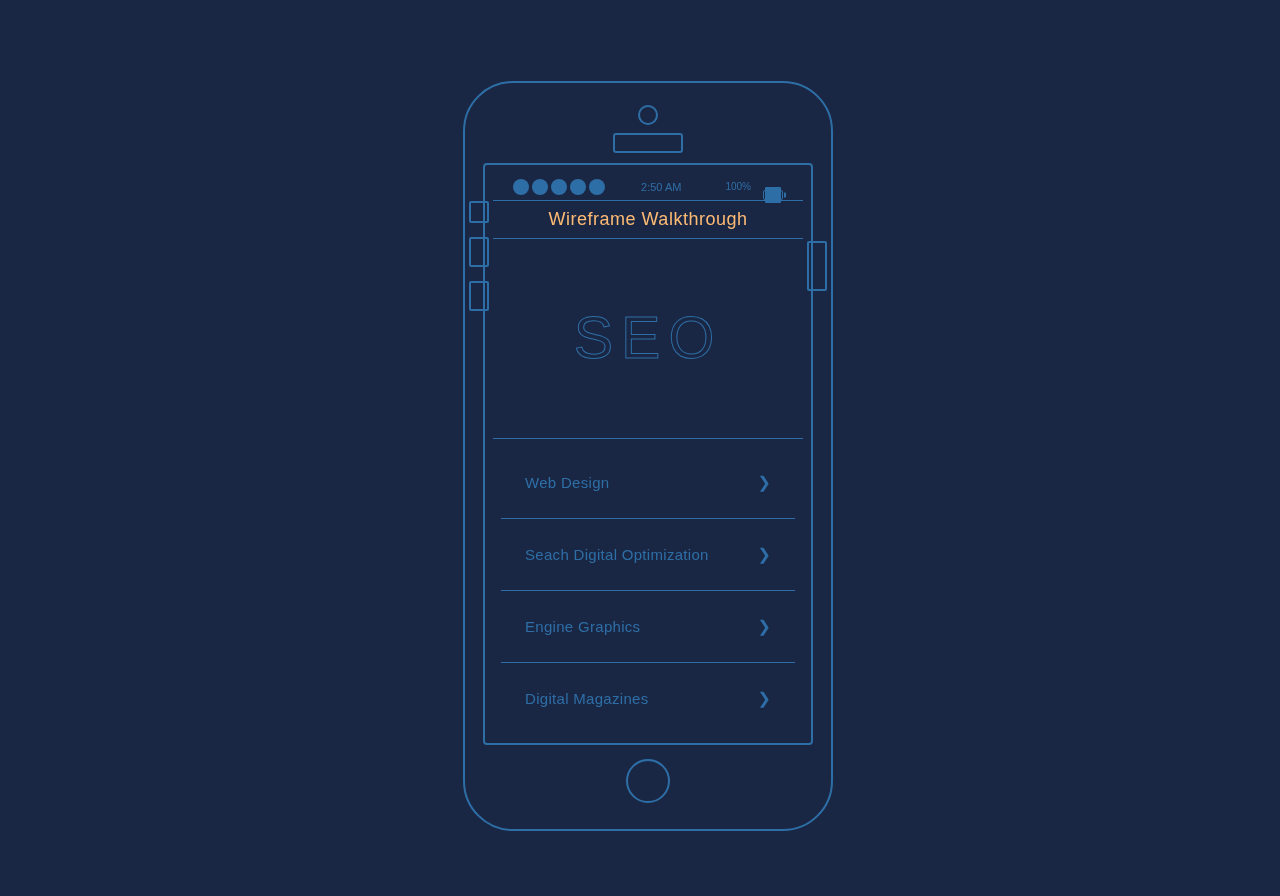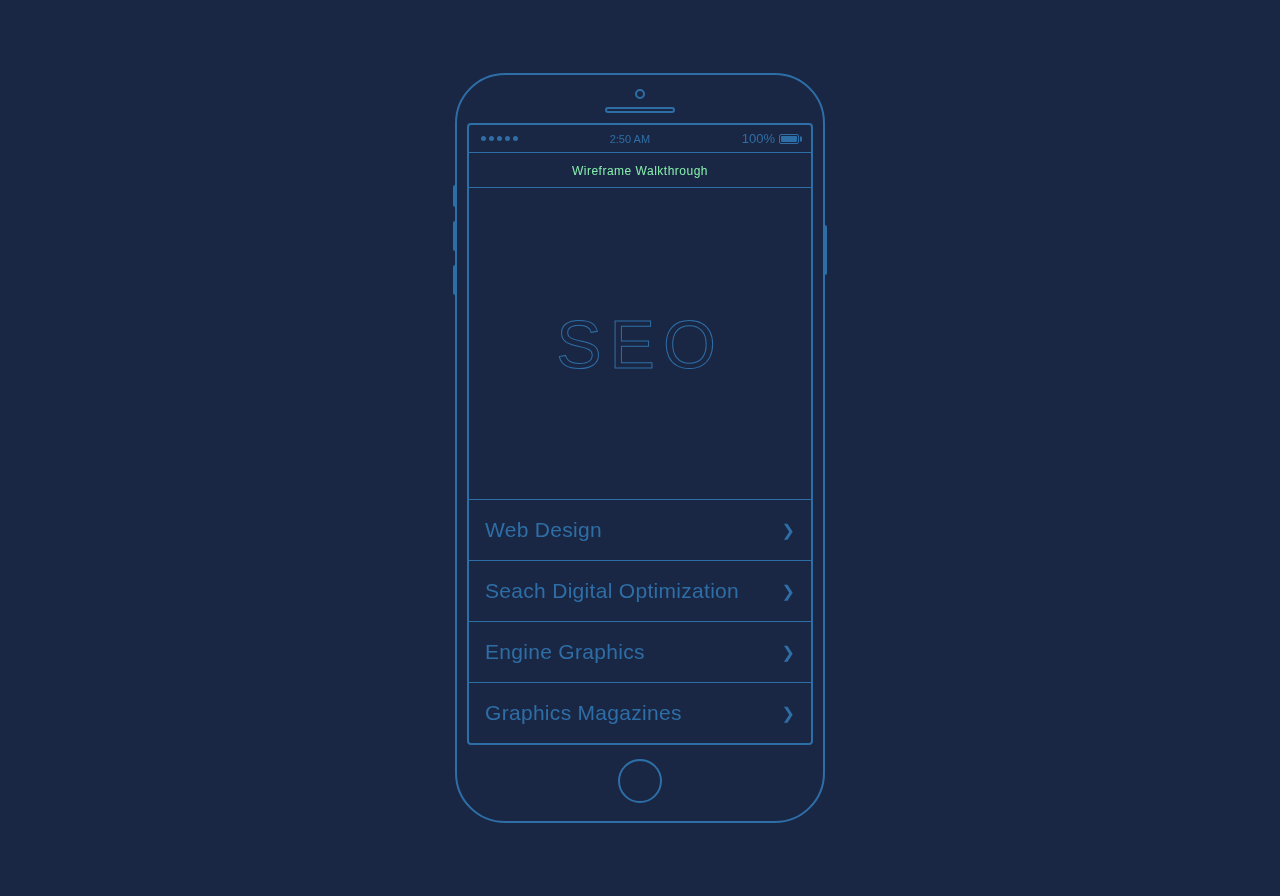--- a/index.html
+++ b/index.html
@@ -1,17 +1,17 @@
 <!DOCTYPE html>
 <html><head>
   <meta charset="utf-8">
   <style>
     * {
       margin: 0;
-      padding: 0;
+      padding: 8px;
       box-sizing: border-box;
     }
 
     body {
       width: 1280px;
       height: 896px;
       background-color: #1a2744;
       display: flex;
       align-items: center;
       justify-content: center;
@@ -92,24 +92,24 @@
     }
 
     .status-time {
       color: #2e6ea6;
       font-size: 11px;
       font-weight: 400;
     }
 
     .status-battery {
       display: flex;
-      align-items: center;
+      align-items: flex-end;
       gap: 4px;
       color: #2e6ea6;
-      font-size: 13px;
+      font-size: 10px;
     }
 
     .battery-icon {
       width: 20px;
       height: 10px;
       border: 1.5px solid #2e6ea6;
       border-radius: 2px;
       position: relative;
       display: flex;
       align-items: center;
@@ -136,39 +136,39 @@
     }
 
     
     .app-title-bar {
       padding: 8px 12px;
       border-bottom: 1px solid #2e6ea6;
       text-align: center;
     }
 
     .app-title {
-      color: #86efac;
-      font-size: 12px;
+      color: #fdba74;
+      font-size: 18px;
       font-weight: 300;
       letter-spacing: 0.5px;
     }
 
     
     .hero-section {
       flex: 1;
       display: flex;
       align-items: center;
       justify-content: center;
       border-bottom: 1px solid #2e6ea6;
       min-height: 200px;
     }
 
     .hero-text {
       color: #ec4899;
-      font-size: 68px;
+      font-size: 59px;
       font-weight: 100;
       letter-spacing: 8px;
       line-height: 1;
       font-family: 'Helvetica Neue', Helvetica, Arial, sans-serif;
       -webkit-text-stroke: 1px #2e6ea6;
       text-fill-color: transparent;
       -webkit-text-fill-color: transparent;
     }
 
     
@@ -185,21 +185,21 @@
       border-bottom: 1px solid #2e6ea6;
       cursor: pointer;
     }
 
     .menu-item:last-child {
       border-bottom: none;
     }
 
     .menu-item-label {
       color: #2e6ea6;
-      font-size: 21px;
+      font-size: 15px;
       font-weight: 300;
       letter-spacing: 0.3px;
     }
 
     .chevron-icon {
       color: #2e6ea6;
       font-size: 16px;
       font-weight: 300;
     }
 
@@ -317,21 +317,21 @@
         <span class="menu-item-label">Seach Digital Optimization</span>
         <span class="chevron-icon">❯</span>
       </div>
 
       <div class="menu-item">
         <span class="menu-item-label">Engine Graphics</span>
         <span class="chevron-icon">❯</span>
       </div>
 
       <div class="menu-item">
-        <span class="menu-item-label">Graphics Magazines</span>
+        <span class="menu-item-label">Digital Magazines</span>
         <span class="chevron-icon">❯</span>
       </div>
 
     </div>
 
   </div>
 
   <div class="phone-bottom-bar">
     <div class="home-button"></div>
   </div>

